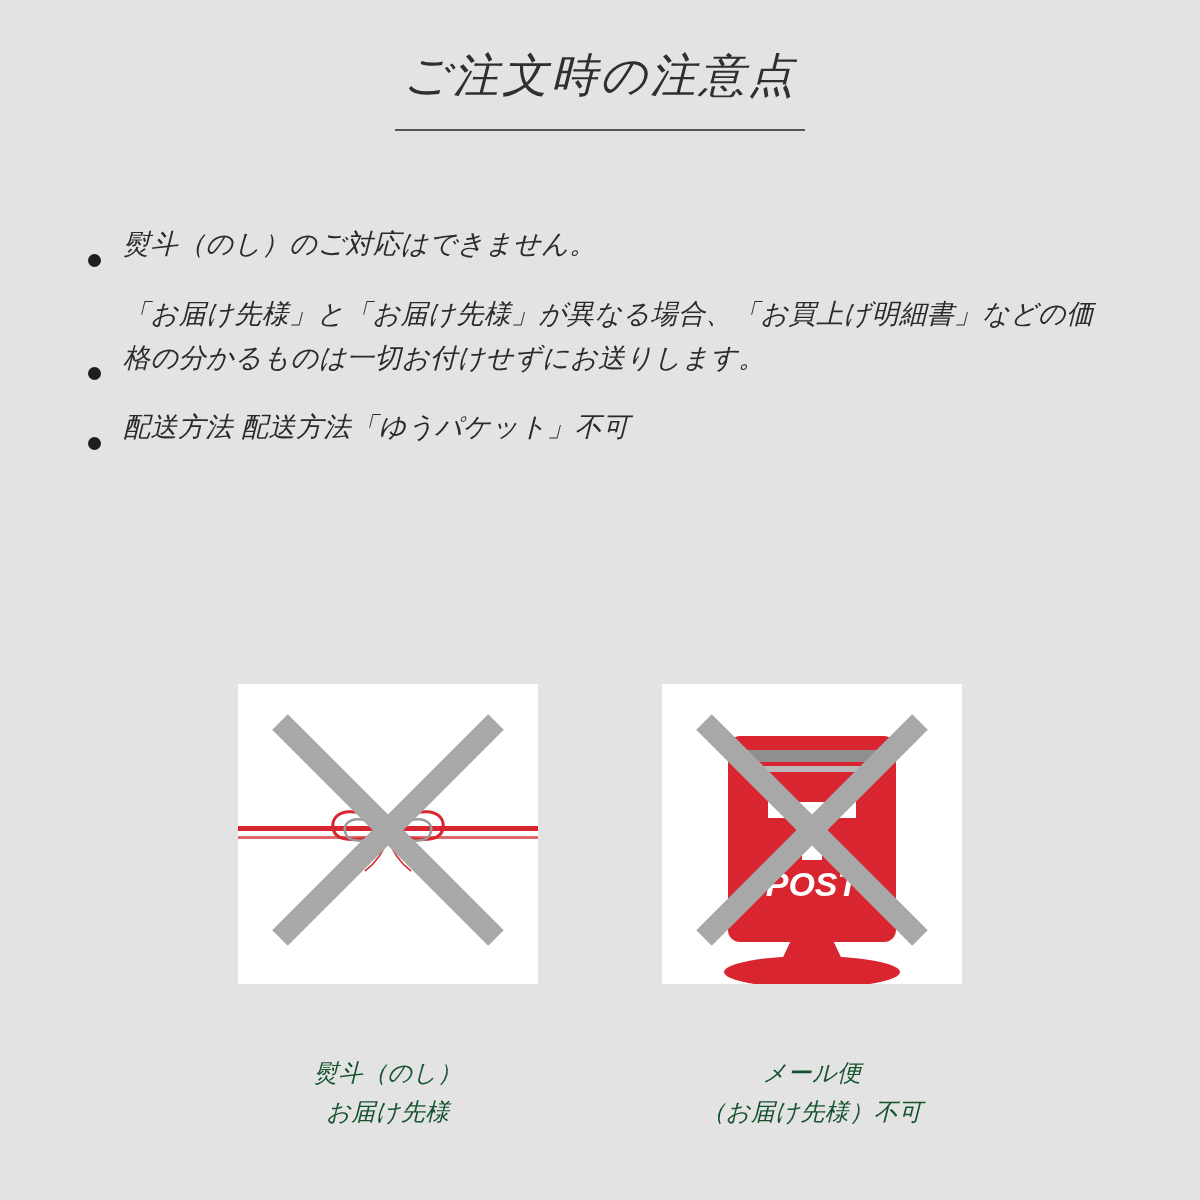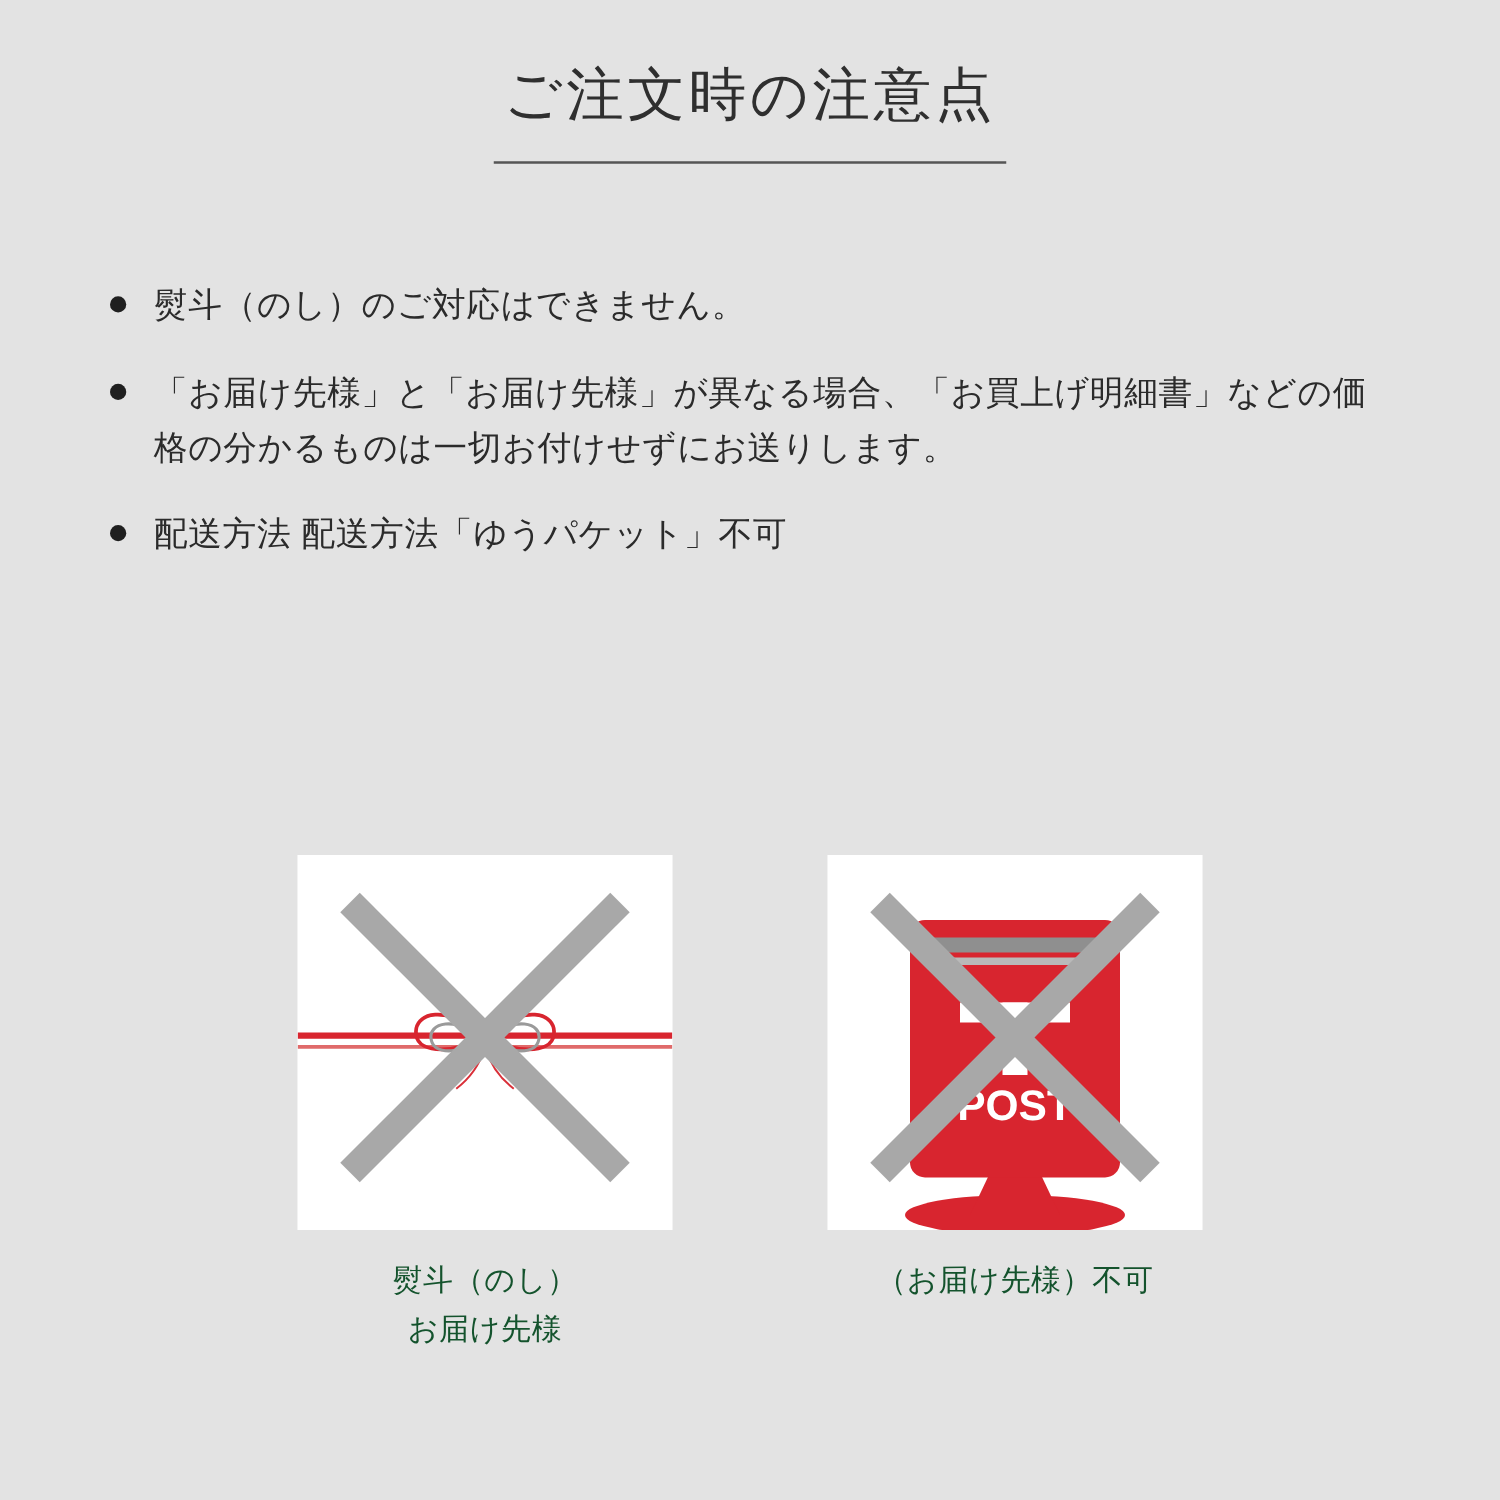--- a/index.html
+++ b/index.html
@@ -12,20 +12,21 @@
     background: #e3e3e3;
     font-family: "Liberation Sans", "DejaVu Sans", sans-serif;
     color: #2b2b2b;
     overflow: hidden;
   }
   .page {
     position: relative;
     width: 1200px;
     height: 956px;
     box-sizing: border-box;
+    font-style: italic;
   }
 
   
   .title-block {
     padding-top: 48px;
     text-align: center;
   }
   .title {
     font-size: 46px;
     letter-spacing: 3px;
@@ -42,21 +43,21 @@
   }
 
   
   .notes {
     margin: 92px 0 0 0;
     padding: 0 90px 0 88px;
     list-style: none;
   }
   .note-item {
     display: flex;
-    align-items: flex-start;
+    align-items: flex-end;
     margin-bottom: 26px;
   }
   .bullet {
     flex: 0 0 auto;
     width: 13px;
     height: 13px;
     border-radius: 50%;
     background: #1f1f1f;
     margin-top: 14px;
     margin-right: 22px;
@@ -76,20 +77,21 @@
     width: 1200px;
     display: flex;
     justify-content: center;
     gap: 124px;
   }
   .card {
     width: 300px;
     display: flex;
     flex-direction: column;
     align-items: center;
+    gap: 48px;
   }
   .thumb {
     position: relative;
     width: 300px;
     height: 300px;
     background: #ffffff;
     overflow: hidden;
   }
   .caption {
     margin-top: 22px;
@@ -196,18 +198,19 @@
 
           <text x="150" y="212" text-anchor="middle" font-family="Liberation Sans, sans-serif" font-size="34" font-weight="bold" fill="#ffffff">POST</text>
 
           <g stroke="#a8a8a8" stroke-width="22" stroke-linecap="butt">
             <line x1="42" y1="38" x2="258" y2="254"></line>
             <line x1="258" y1="38" x2="42" y2="254"></line>
           </g>
         </svg>
       </div>
       <div class="caption">
+        <div>メール便</div>
         <div>（お届け先様）不可</div>
       </div>
     </div>
 
   </div>
 </div>
 
 </body></html>

